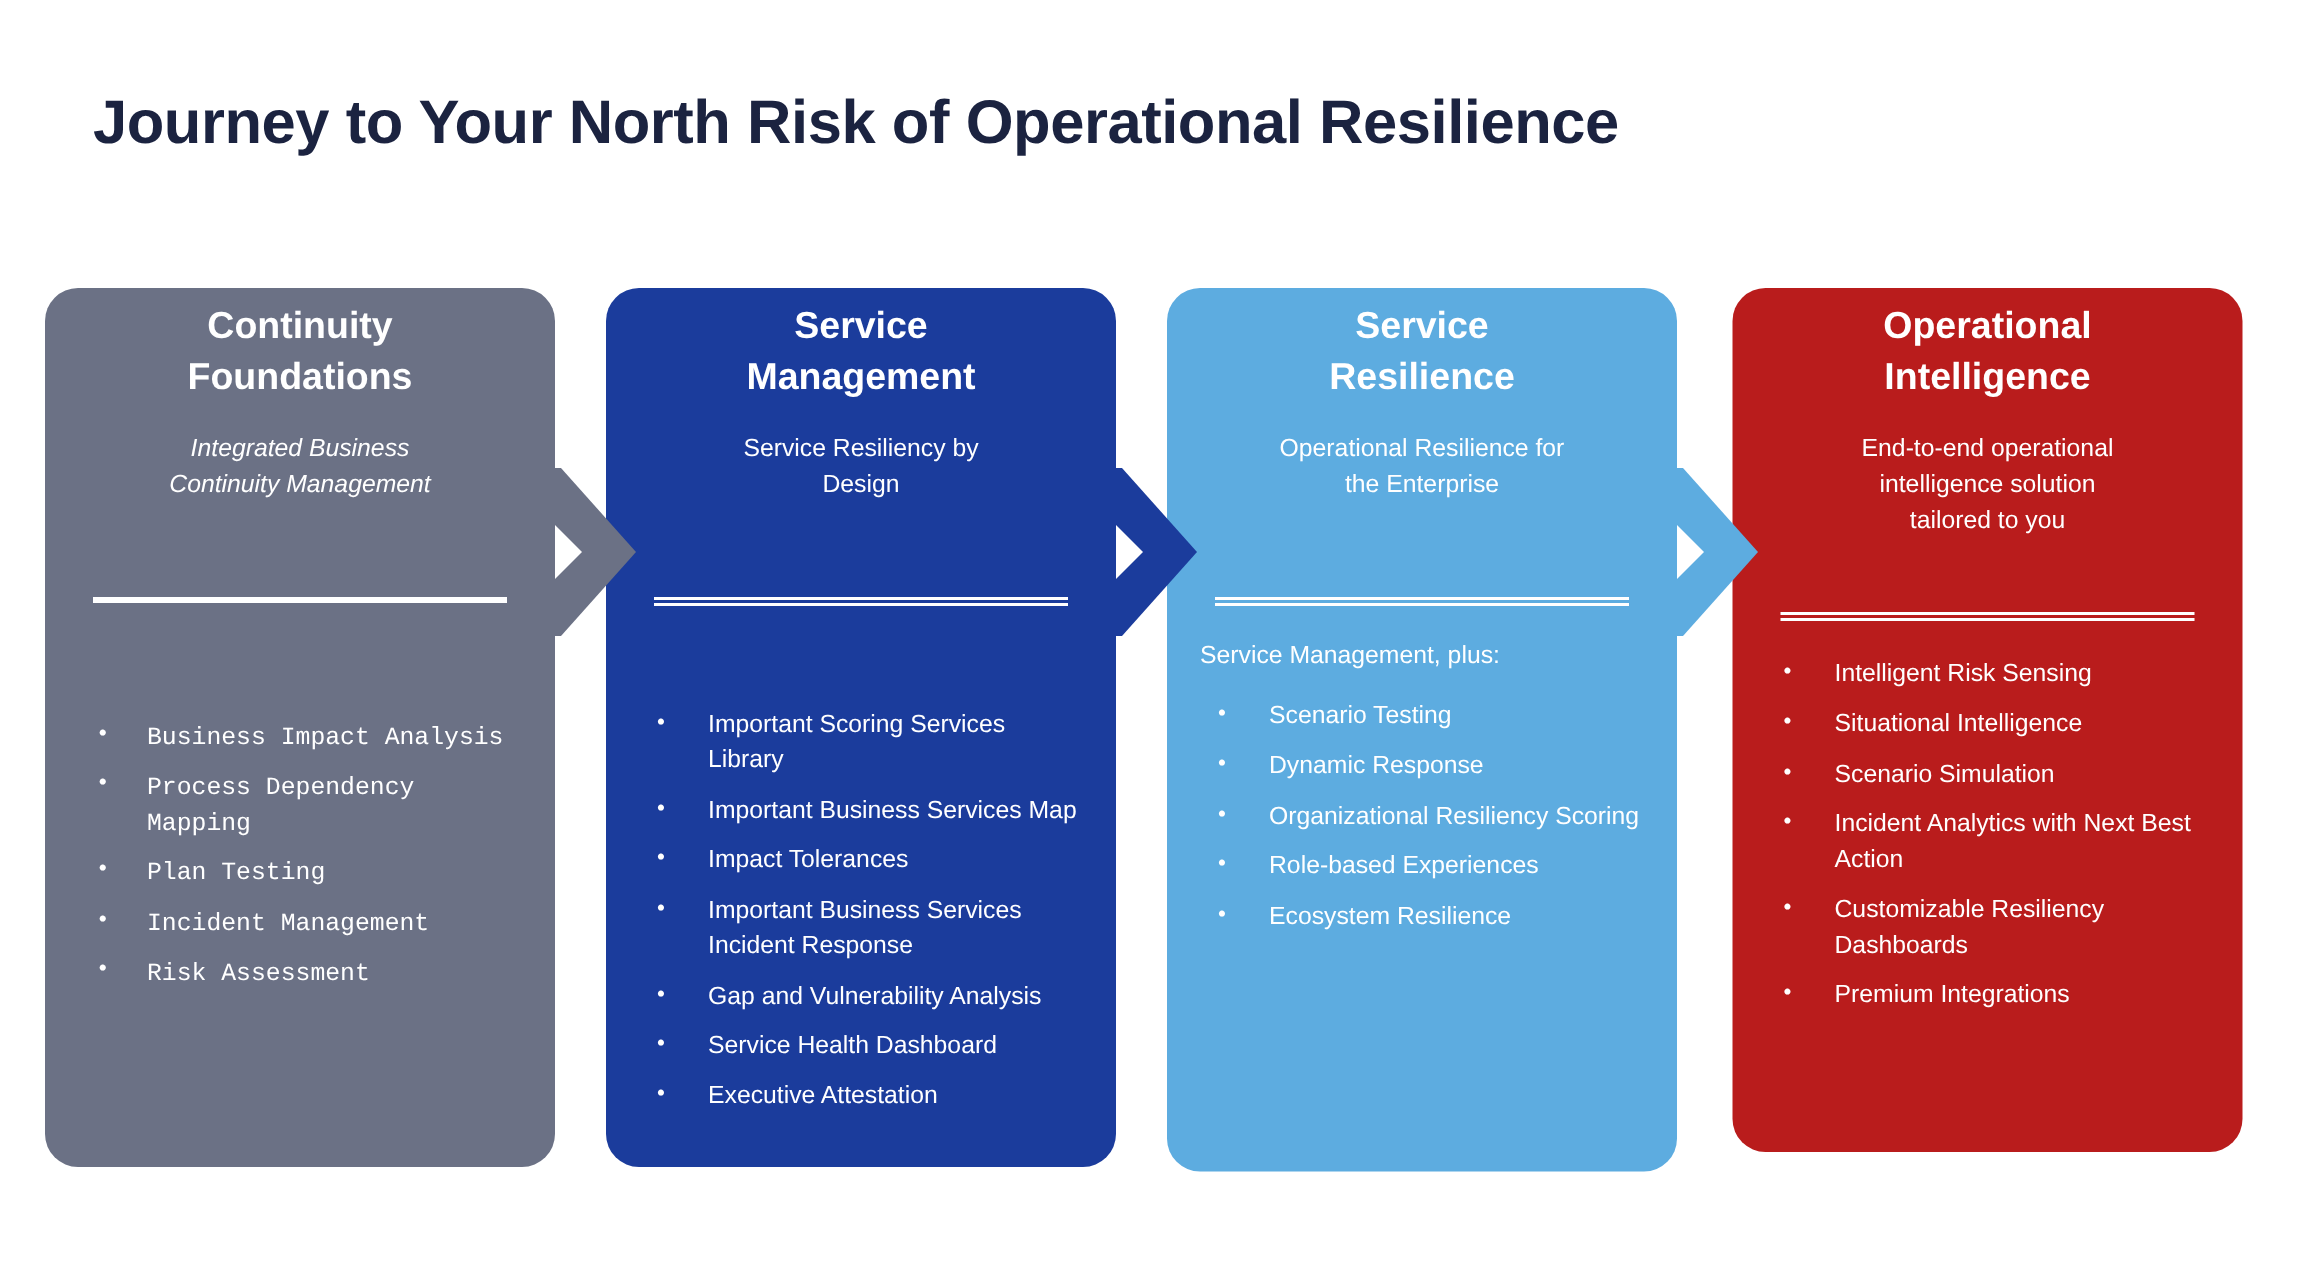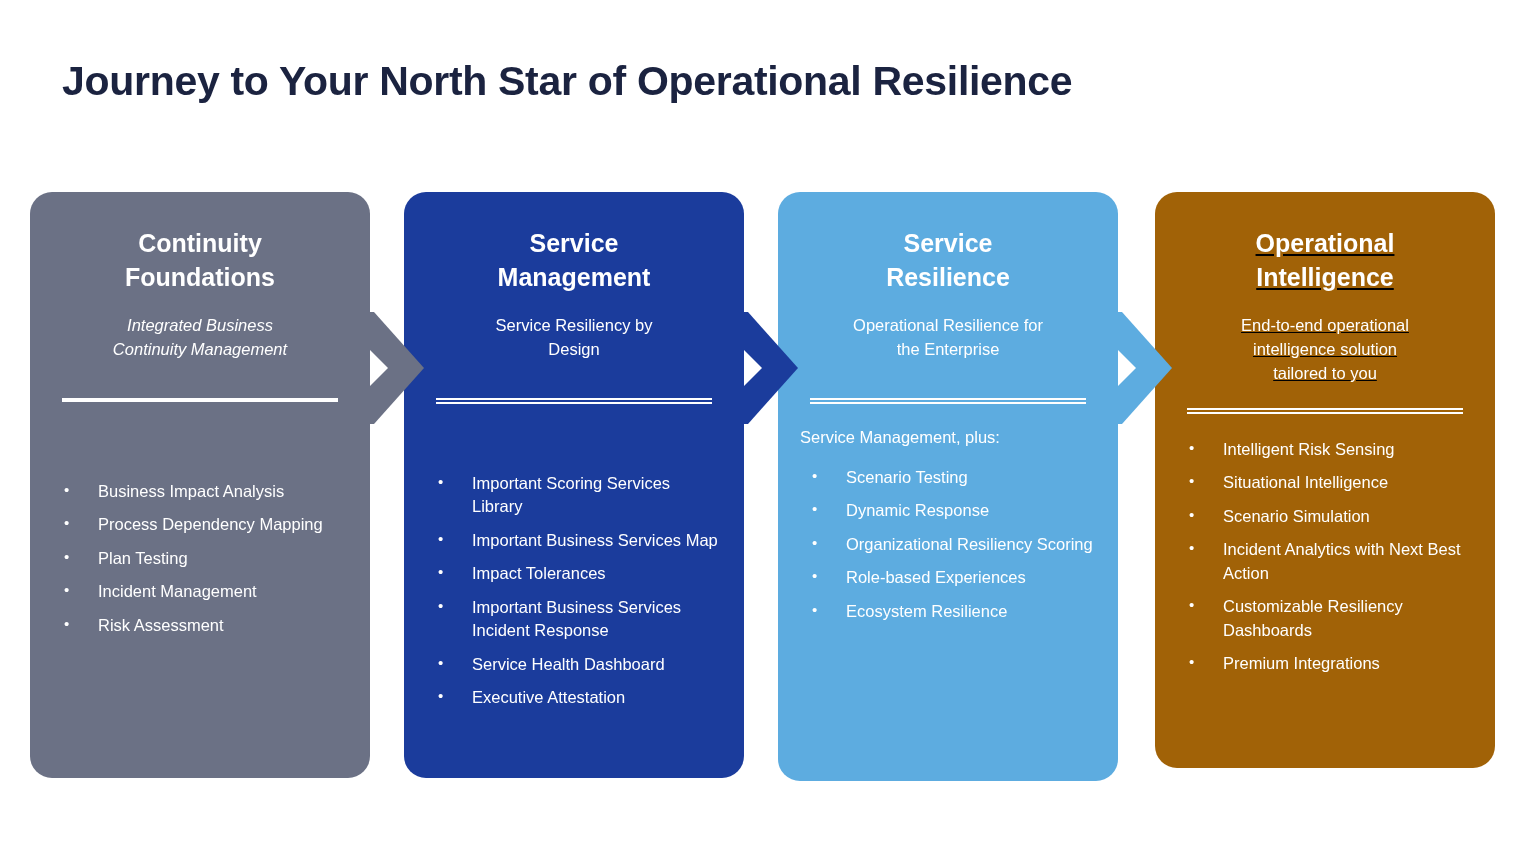--- a/index.html
+++ b/index.html
@@ -38,21 +38,21 @@
     position: absolute;
     top: 192px;
     width: 340px;
     border-radius: 22px;
     overflow: hidden;
     box-sizing: border-box;
   }
 
   .col-head {
     position: relative;
-    padding-top: 34px;
+    padding-top: 8px;
   }
 
   .col-title {
     text-align: center;
     font-size: 25px;
     font-weight: bold;
     color: #ffffff;
     line-height: 1.36;
     padding: 0 18px;
     white-space: pre-line;
@@ -117,34 +117,34 @@
     top: 312px;
     width: 72px;
     height: 112px;
     z-index: 3;
   }
   .arrow svg { display: block; }
 </style>
 </head>
 <body>
 
-<div id="page-title">Journey to Your North Star of Operational Resilience</div>
+<div id="page-title">Journey to Your North Risk of Operational Resilience</div>
 
 <div id="stage">
     <div class="col" style="left: 30px; height: 586px; background: rgb(107, 113, 133);">
       <div class="col-head">
         <div class="col-title">Continuity
 Foundations</div>
         <div class="col-sub" style="margin-top: 20px; font-style: italic;">Integrated Business
 Continuity Management</div>
       </div>
       <div class="divider-wrap" style="position: absolute; left: 16px; right: 16px; top: 206px;">
         <div class="divider-single"></div>
       </div>
-      <div style="position: absolute; left: 0px; right: 0px; top: 244px;">
+      <div style="position: absolute; left: 0px; right: 0px; top: 244px; font-family: Liberation Mono, monospace;">
         <div style="height: 44px;"></div>
         <ul class="bullets">
           <li>Business Impact Analysis</li>
           <li>Process Dependency Mapping</li>
           <li>Plan Testing</li>
           <li>Incident Management</li>
           <li>Risk Assessment</li>
         </ul>
       </div>
     </div>
@@ -158,20 +158,21 @@
       <div class="divider-wrap" style="position: absolute; left: 16px; right: 16px; top: 206px;">
         <div class="divider-double"></div>
       </div>
       <div style="position: absolute; left: 0px; right: 0px; top: 236px;">
         <div style="height: 44px;"></div>
         <ul class="bullets">
           <li>Important Scoring Services Library</li>
           <li>Important Business Services Map</li>
           <li>Impact Tolerances</li>
           <li>Important Business Services Incident Response</li>
+          <li>Gap and Vulnerability Analysis</li>
           <li>Service Health Dashboard</li>
           <li>Executive Attestation</li>
         </ul>
       </div>
     </div>
     <div class="col" style="left: 778px; height: 589px; background: rgb(93, 172, 224);">
       <div class="col-head">
         <div class="col-title">Service
 Resilience</div>
         <div class="col-sub" style="margin-top: 20px;">Operational Resilience for
@@ -184,21 +185,21 @@
         <div class="plus-label" style="margin-top: 0px; margin-bottom: 19px;">Service Management, plus:</div>
         <ul class="bullets">
           <li>Scenario Testing</li>
           <li>Dynamic Response</li>
           <li>Organizational Resiliency Scoring</li>
           <li>Role-based Experiences</li>
           <li>Ecosystem Resilience</li>
         </ul>
       </div>
     </div>
-    <div class="col" style="left: 1155px; height: 576px; background: #a16207; text-decoration: underline;">
+    <div class="col" style="left: 1155px; height: 576px; background: #b91c1c;">
       <div class="col-head">
         <div class="col-title">Operational
 Intelligence</div>
         <div class="col-sub" style="margin-top: 20px;">End-to-end operational
 intelligence solution
 tailored to you</div>
       </div>
       <div class="divider-wrap" style="position: absolute; left: 16px; right: 16px; top: 216px;">
         <div class="divider-double"></div>
       </div>

